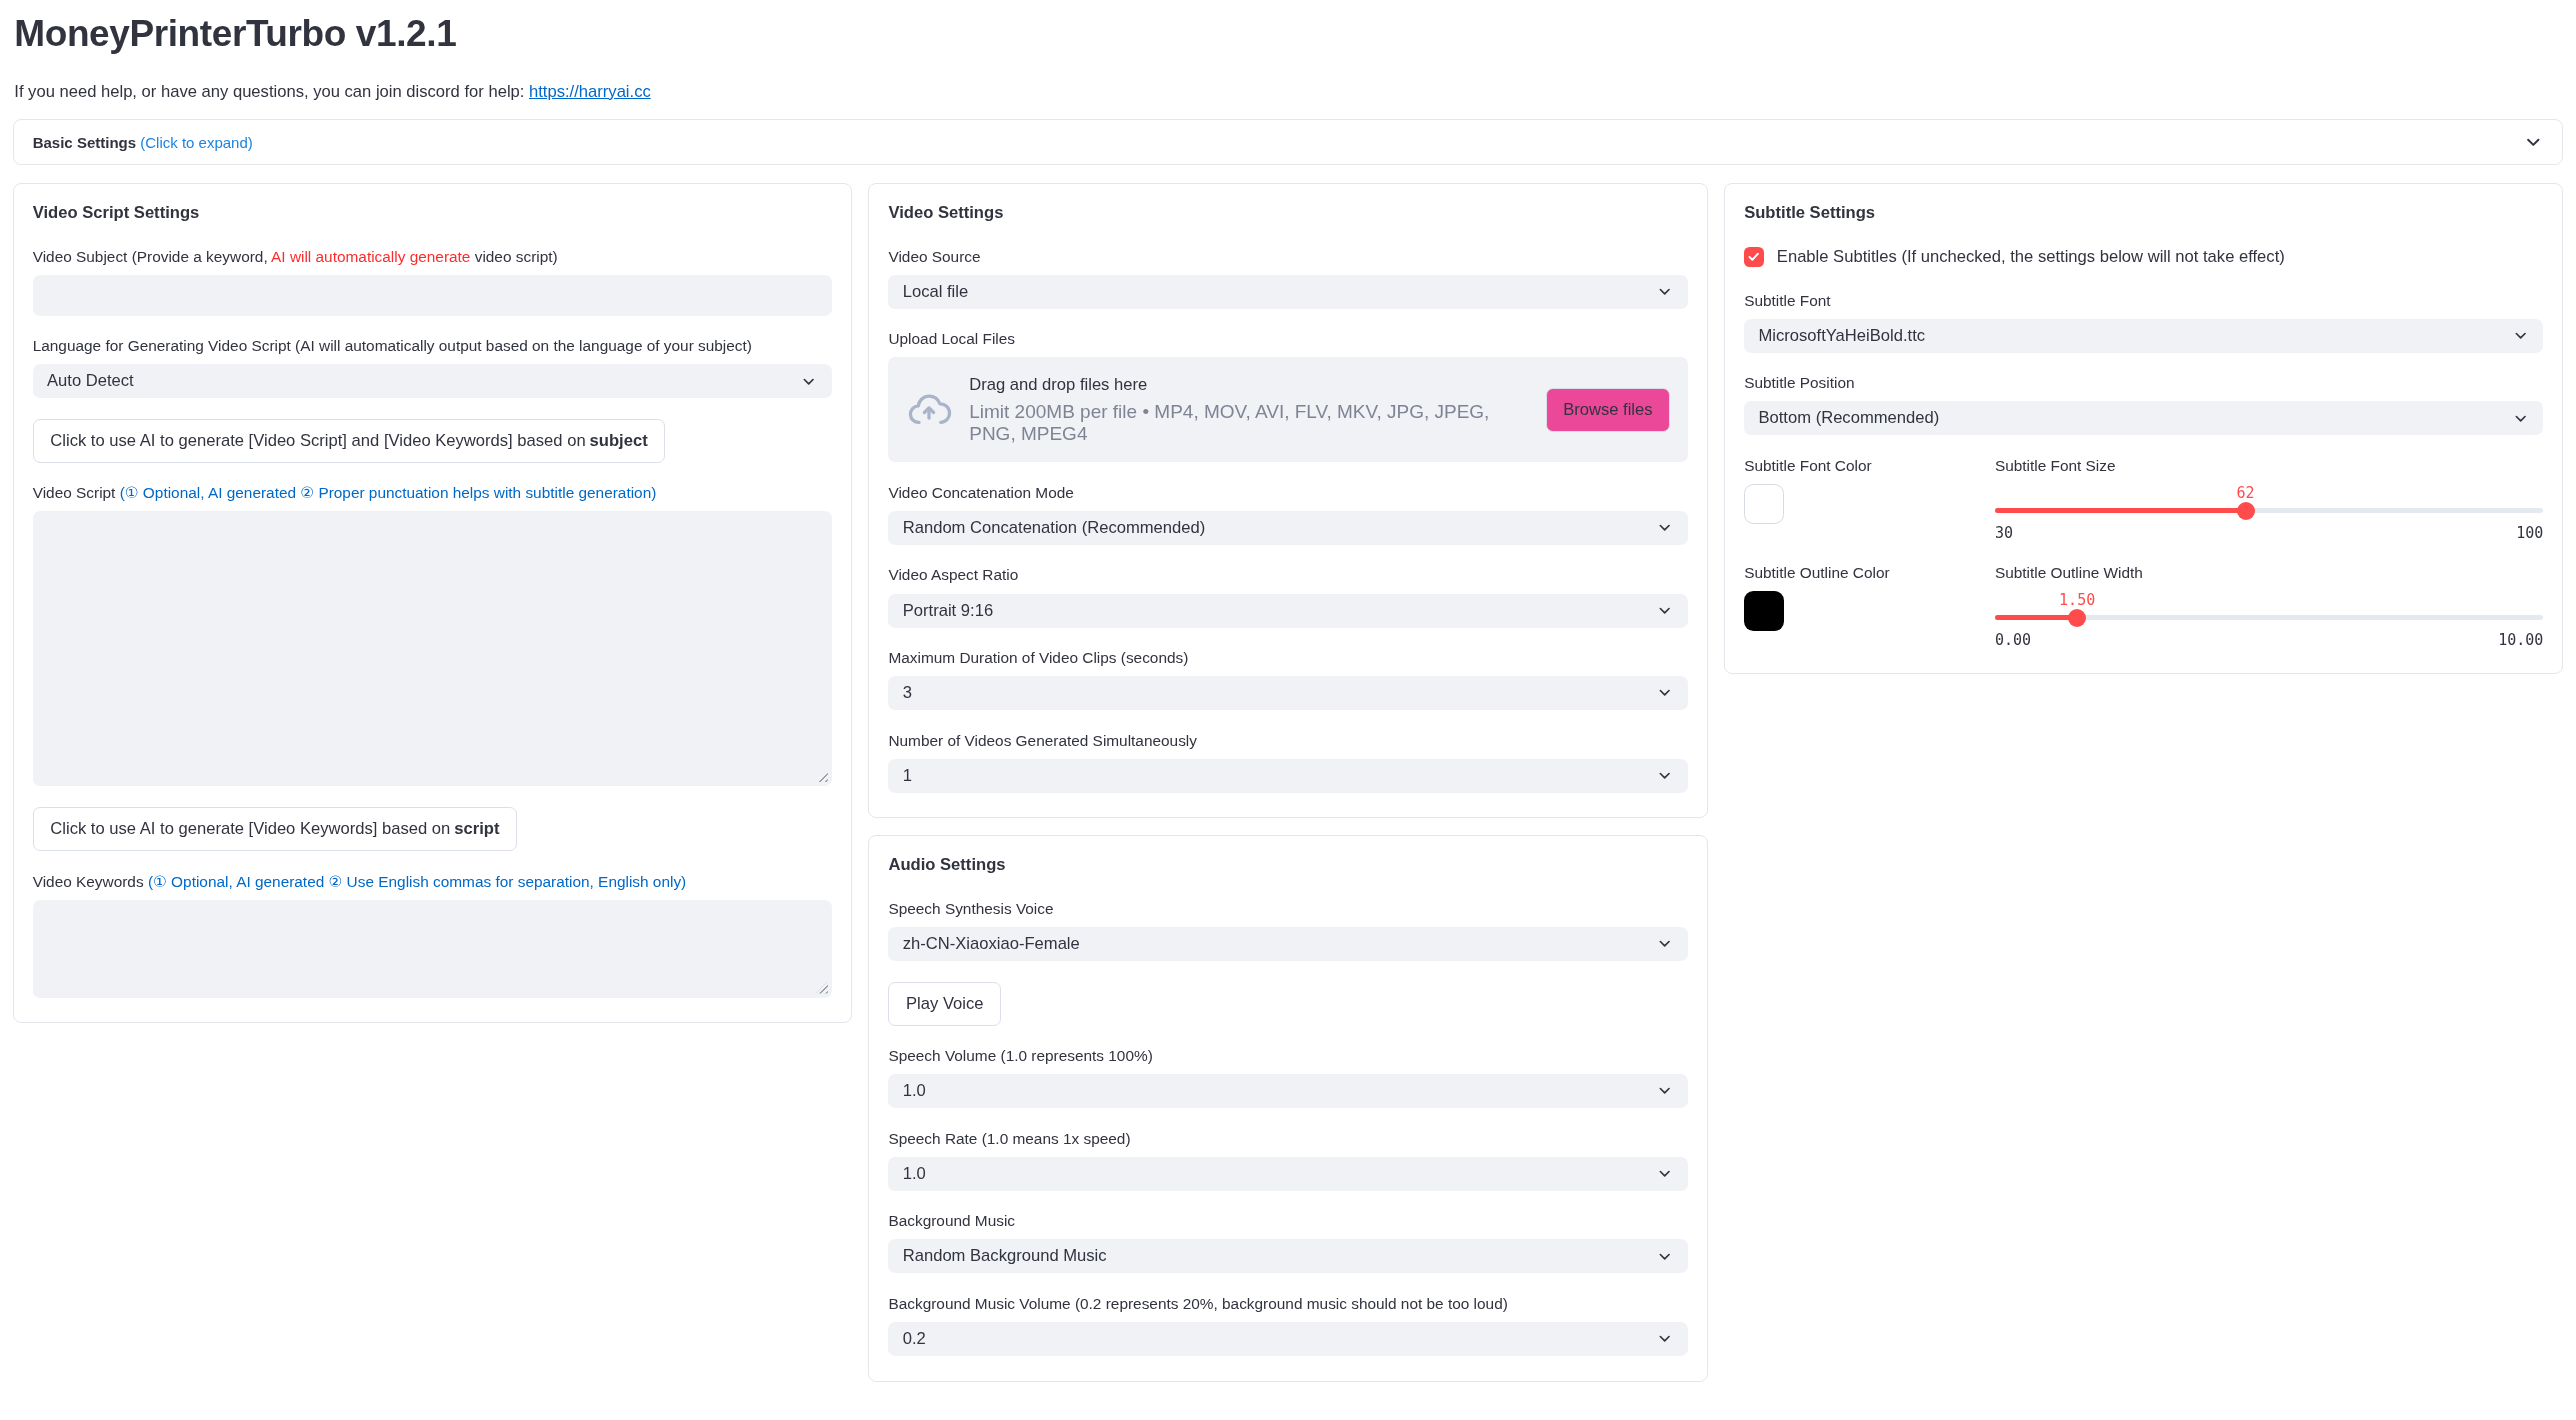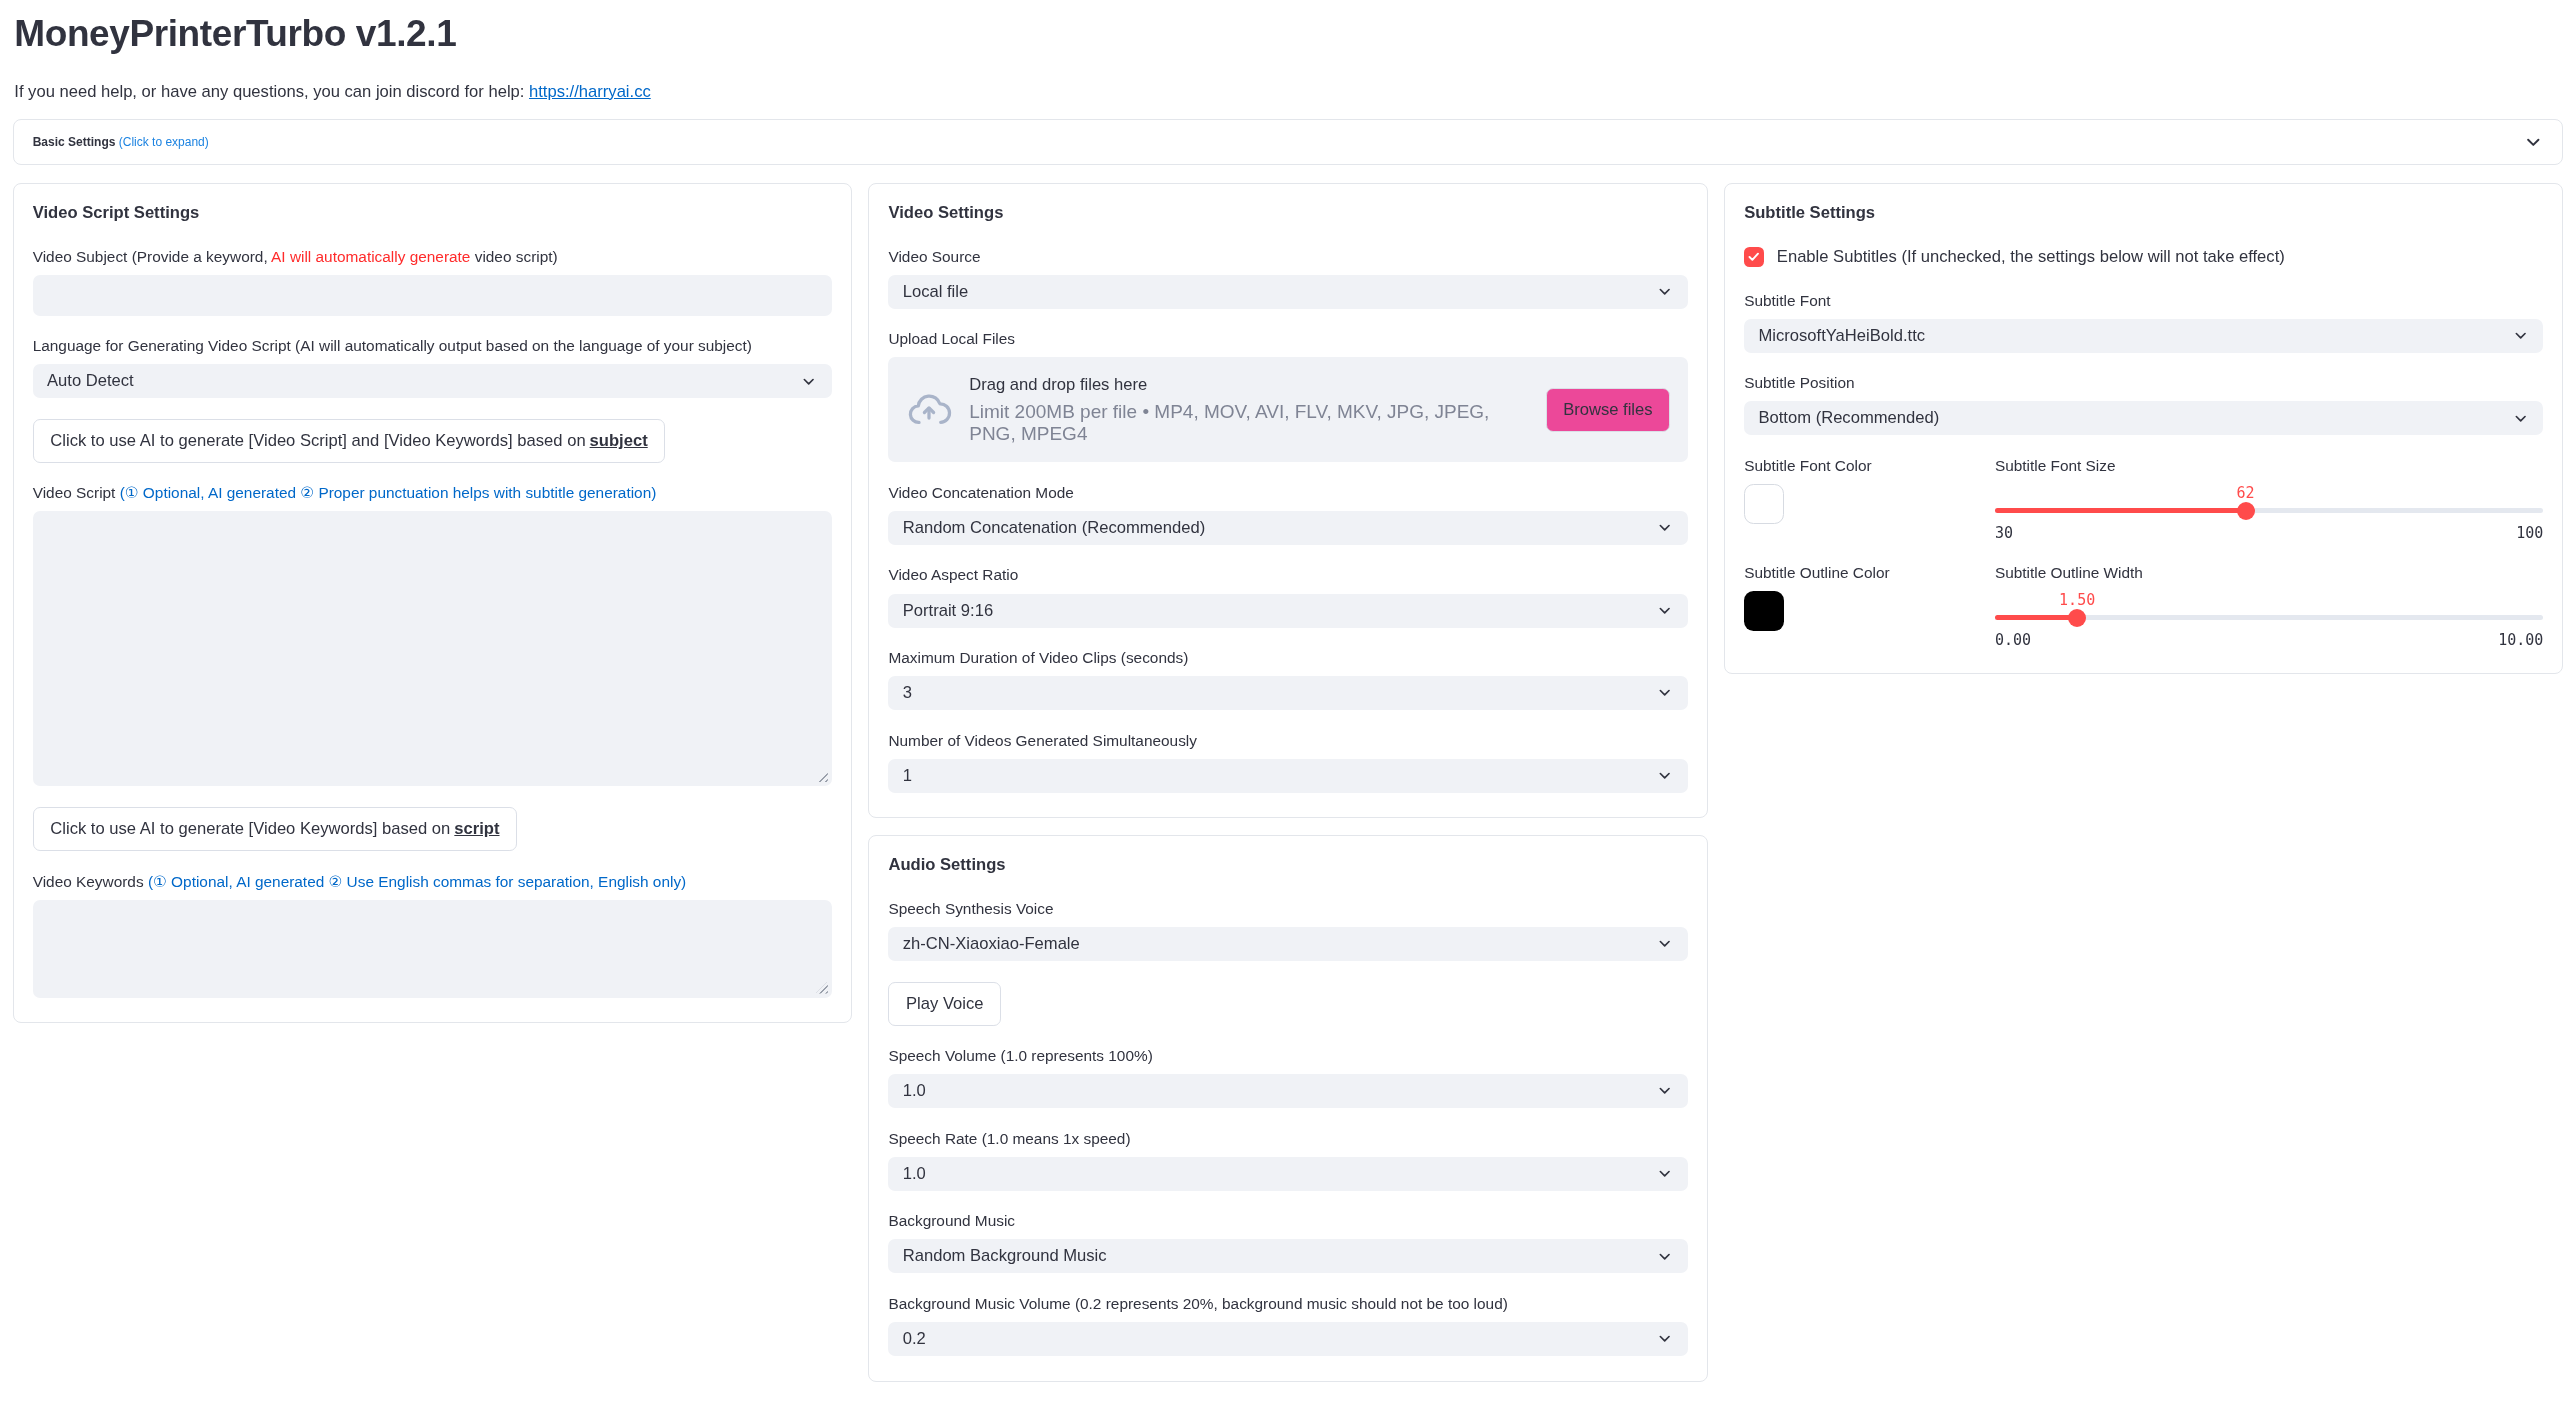--- a/index.html
+++ b/index.html
@@ -16,21 +16,21 @@
   .page-title { font-size: 37px; font-weight: 700; letter-spacing: -0.4px; padding: 4.8px 0 0 1.6px; }
   .help-line { font-size: 16.6px; margin-top: 27px; padding-left: 1.6px; }
   .help-line a { color: #0068C9; text-decoration: underline; cursor: pointer; }
 
   
   .expander {
     margin-top: 17.4px; height: 46px; border: 0.8px solid #e3e6eb; border-radius: 8px;
     display: flex; align-items: center; justify-content: space-between;
     padding: 0 19px; cursor: pointer; background: #fff;
   }
-  .expander-label { font-size: 12px; }
+  .expander-label { font-size: 15px; }
   .expander-label b { font-weight: 700; }
   .expander-label .hint { color: #1c83e1; font-weight: 400; }
   .chev { width: 20.6px; height: 20.6px; display: inline-flex; }
 
   
   .cols { display: grid; grid-template-columns: 1fr 1fr 1fr; gap: 16.6px; margin-top: 17.4px; align-items: start; }
   .col { display: flex; flex-direction: column; gap: 16.6px; }
   .panel { border: 0.8px solid #e3e6eb; border-radius: 8px; background: #fff; padding: 19px 19px 20.6px 19px; }
   .panel-heading { font-size: 16.6px; font-weight: 700; margin-bottom: 24px; }
 
@@ -59,21 +59,21 @@
     clip-path: polygon(100% 0, 100% 100%, 0 100%);
     cursor: nwse-resize;
   }
 
   .btn {
     display: inline-flex; align-items: center; justify-content: center;
     background: #fff; border: 0.8px solid #dbdfe7; border-radius: 7.1px;
     height: 44px; padding: 0 16.6px; font-size: 16.6px; color: #31333F; cursor: pointer;
     font-family: inherit; white-space: nowrap;
   }
-  .btn b { font-weight: 700; margin-left: 4px; text-decoration: underline; }
+  .btn b { font-weight: 700; margin-left: 4px; }
 
   
   .dropzone {
     background: #f0f2f6; border-radius: 7.1px; padding: 17.4px 17.4px;
     display: flex; align-items: center; gap: 17.4px;
   }
   .cloud-icon { width: 46px; height: 46px; flex: 0 0 auto; }
   .dz-texts { flex: 1 1 auto; }
   .dz-title { font-size: 16.6px; margin-bottom: 6.3px; }
   .dz-hint { font-size: 19px; color: #7f8494; }

